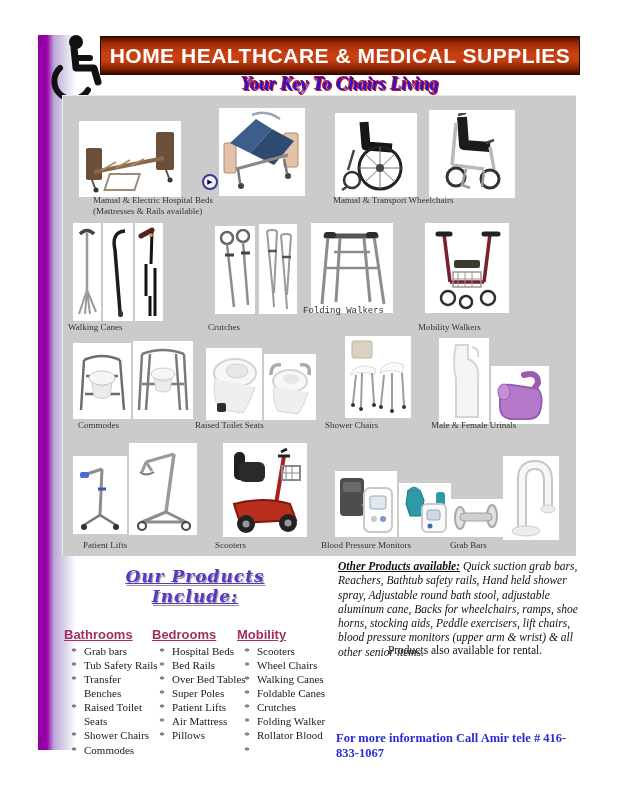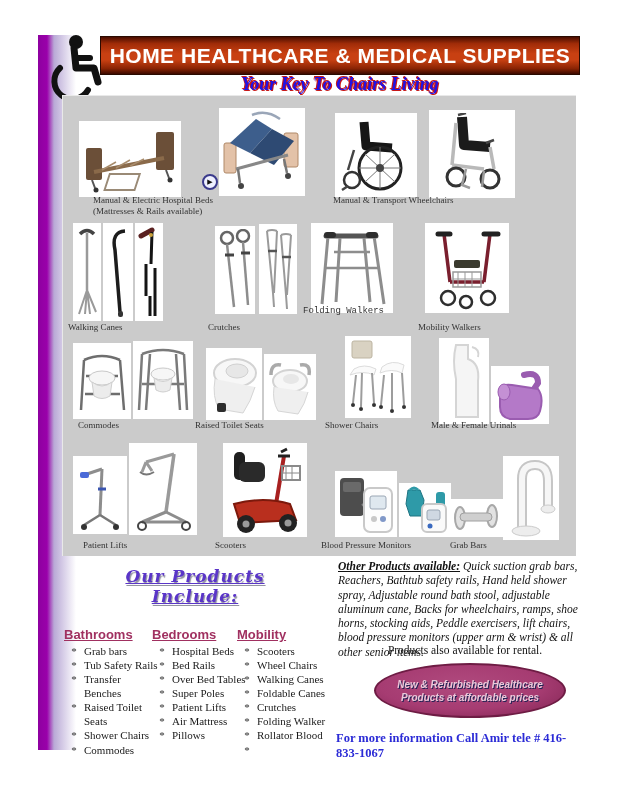--- a/index.html
+++ b/index.html
@@ -438,20 +438,16 @@
           <span class="t">Rollator Blood</span>
         </li>
       <li>
           <span class="b">*</span>
         </li>
     </ul>
   </div>
 
   <div id="rental-note">Products also available for rental.</div>
 
-  <div id="badge">
-    <div class="bl">New &amp; Refurbished Healthcare</div>
-    <div class="bl">Products at affordable  prices</div>
-  </div>
 
   <div id="contact">For more information Call Amir tele #  416-833-1067</div>
 
 </div>
 
 </body></html>

